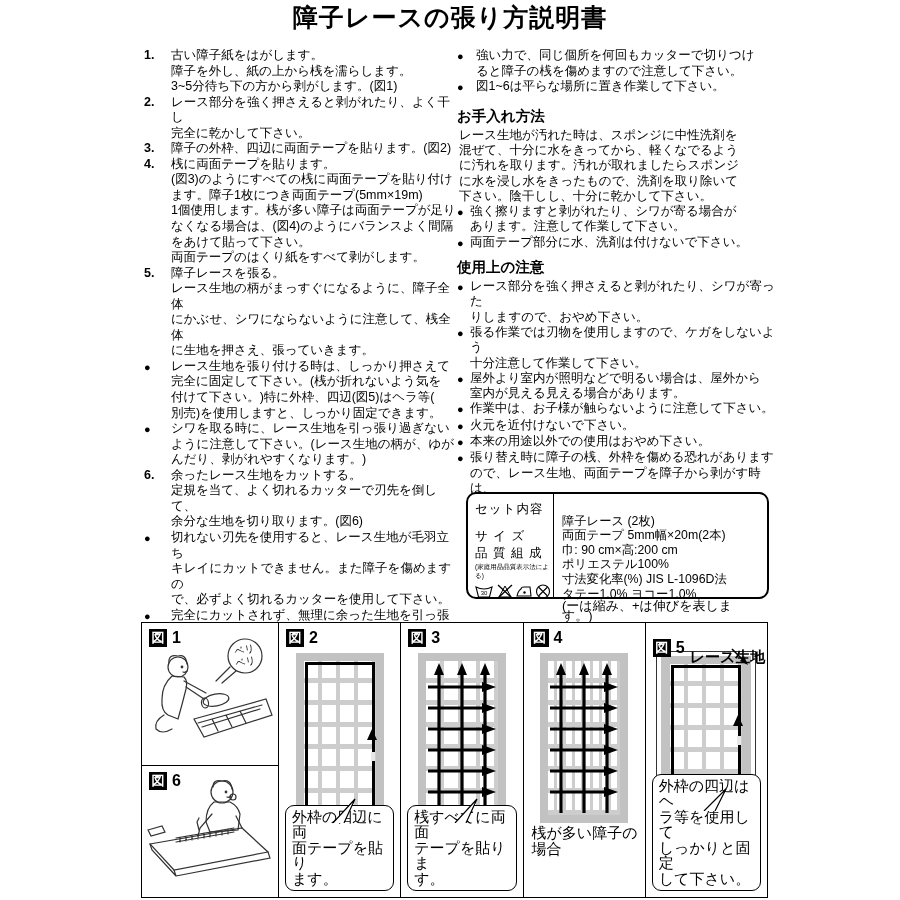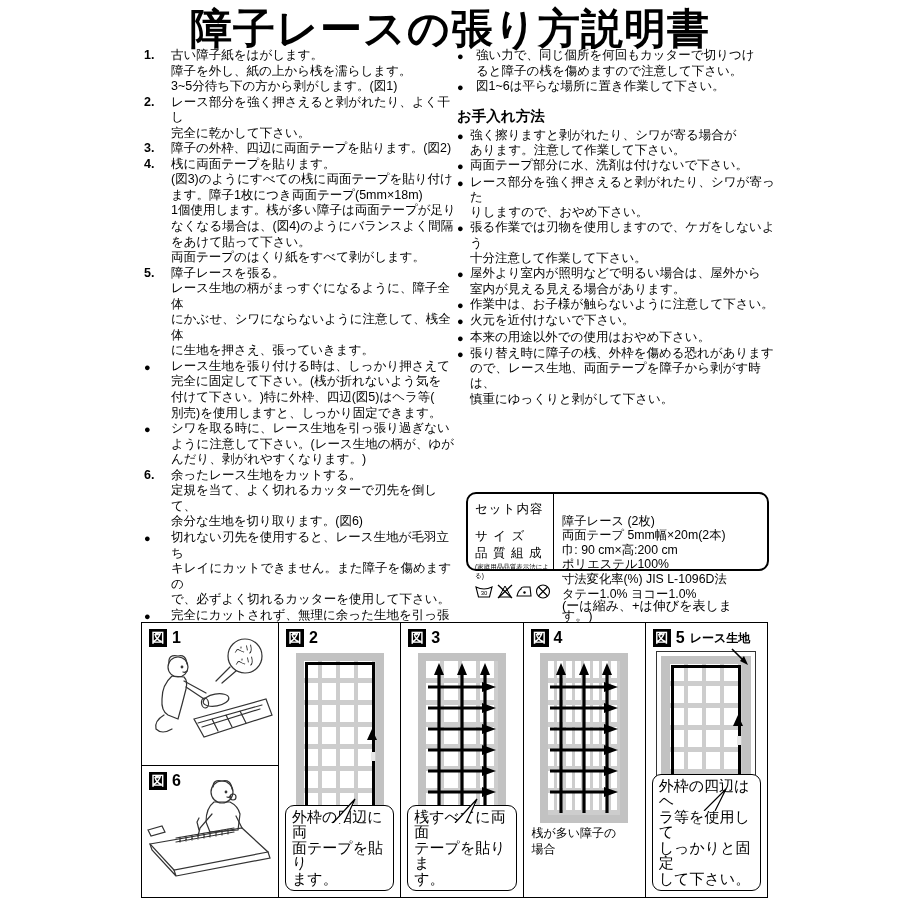--- a/index.html
+++ b/index.html
@@ -1,70 +1,70 @@
 <!DOCTYPE html>
 <html><head>
 <meta charset="utf-8">
 <style>
   html,body{margin:0;padding:0;}
   body{width:900px;height:900px;background:#fff;font-family:"Liberation Sans","DejaVu Sans",sans-serif;color:#000;}
   .page{position:relative;width:900px;height:900px;overflow:hidden;background:#fff;}
-  .title{position:absolute;left:0;top:1px;width:100%;text-align:center;font-size:42px;font-weight:900;letter-spacing:1px;}
+  .title{position:absolute;left:0;top:1px;width:100%;text-align:center;font-size:25px;font-weight:900;letter-spacing:1px;}
   
   .col{position:absolute;top:48px;}
   .col-left{left:144px;width:312px;}
   .col-right{left:457px;width:320px;}
   .item{display:flex;font-size:12.5px;line-height:15.55px;}
   .item .mk{flex:none;width:27px;font-weight:bold;}
   .item .mk.dot{font-weight:normal;font-size:11px;padding-top:1px;}
   .item .tx{flex:1;white-space:pre-line;}
   .rtop .mk{width:19px;}
   .rheading{font-size:14.5px;font-weight:bold;margin:11px 0 2px 0;}
   .rpara{font-size:12.5px;line-height:15.3px;white-space:pre-line;padding-left:2px;}
   .cb{display:flex;font-size:12.5px;line-height:15.3px;}
   .cb .mk{flex:none;width:13px;font-size:11px;padding-top:1px;}
   .cb .tx{flex:1;white-space:pre-line;}
   
-  .spec{position:absolute;left:466px;top:492px;width:303px;height:79px;border:2px solid #000;border-radius:10px;display:flex;box-sizing:border-box;background:#fff;}
+  .spec{position:absolute;left:466px;top:492px;width:303px;height:107px;border:2px solid #000;border-radius:10px;display:flex;box-sizing:border-box;background:#fff;}
   .spec-l{flex:none;width:86px;border-right:1.5px solid #000;padding:7px 4px 3px 7px;box-sizing:border-box;display:flex;flex-direction:column;}
   .spec-l .lab{font-size:12.5px;letter-spacing:1px;}
   .spec-l .lab.sp1{margin-top:10px;}
   .spec-l .tiny{font-size:6.5px;letter-spacing:0;margin-top:1px;}
   .spec-icons{margin-top:2px;}
   .spec-r{flex:1;padding:5px 6px 2px 8px;font-size:12.3px;line-height:14.6px;white-space:pre-line;}
   .spec-r .fine{font-size:13px;line-height:10px;}
   
   .figs{position:absolute;left:141px;top:622px;width:627px;height:276px;border:1.5px solid #000;box-sizing:border-box;display:flex;background:#fff;}
   .fcol1{flex:none;width:136px;display:flex;flex-direction:column;}
   .fcell{position:relative;border-left:1.5px solid #000;flex:1;box-sizing:border-box;}
   .fcol1 .fcell{border-left:none;}
   .fcell.f1{flex:none;height:143px;border-bottom:1.5px solid #000;}
   .fcell.f6{flex:1;}
   .flab{position:absolute;left:7px;top:6px;display:flex;align-items:center;gap:5px;font-size:16px;font-weight:bold;z-index:3;}
   .fglyph{display:inline-flex;align-items:center;justify-content:center;width:18px;height:18px;background:#000;color:#fff;font-size:13px;font-weight:bold;}
-  .flace{font-size:12px;font-weight:bold;letter-spacing:0;}
+  .flace{font-size:15px;font-weight:bold;letter-spacing:0;margin-top:19px;}
   
   .shoji{position:relative;width:88px;margin:30px auto 0;background:#c2c2c2;padding:8px;box-sizing:border-box;}
   .lat{position:relative;width:72px;height:154px;background:#fff;
        background-image:repeating-linear-gradient(to right,transparent 0 14px,#cdcdcd 14px 18px),
                         repeating-linear-gradient(to bottom,transparent 0 17px,#cdcdcd 17px 22px);}
   .lat.dense{background-image:repeating-linear-gradient(to right,transparent 0 6px,#cdcdcd 6px 9px),
                         repeating-linear-gradient(to bottom,transparent 0 17px,#cdcdcd 17px 22px);}
   .tape{position:absolute;inset:1px;border:3px solid #000;}
   .tgap{position:absolute;right:1px;top:59%;width:4px;height:9px;background:#e8e8e8;z-index:2;}
   .tarr{position:absolute;right:-1px;top:44%;width:0;height:0;border-left:5px solid transparent;border-right:5px solid transparent;border-bottom:11px solid #000;z-index:3;}
   .arrows{position:absolute;inset:0;width:100%;height:100%;}
   .lace{width:100px;margin:28px auto 0;border:1.5px solid #333;background:#fff;padding:4px;box-sizing:border-box;}
   .lace .shoji{margin:0;width:90px;padding:8px 9px;}
   .lace .lat{height:128px;}
   .lacearrow{position:absolute;right:14px;top:24px;z-index:3;}
   
   .bub{position:absolute;left:6px;right:6px;bottom:6px;border:1.3px solid #000;border-radius:9px;padding:3px 4px 4px 6px;font-size:15px;line-height:15.5px;white-space:pre-line;background:#fff;}
   .tail{position:absolute;z-index:2;}
-  .caption{position:absolute;left:8px;bottom:40px;font-size:12px;line-height:16px;white-space:pre-line;}
+  .caption{position:absolute;left:8px;bottom:40px;font-size:15px;line-height:16px;white-space:pre-line;}
   .sketch{position:absolute;inset:0;}
 </style>
 </head>
 <body>
 
 <div class="page">
 
   <div class="title">障子レースの張り方説明書</div>
 
   <div class="col col-left">
@@ -80,21 +80,21 @@
 完全に乾かして下さい。</span>
       </div>
     <div class="item">
         <span class="mk">3.</span>
         <span class="tx">障子の外枠、四辺に両面テープを貼ります。(図2)</span>
       </div>
     <div class="item">
         <span class="mk">4.</span>
         <span class="tx">桟に両面テープを貼ります。
 (図3)のようにすべての桟に両面テープを貼り付け
-ます。障子1枚につき両面テープ(5mm×18m)
+ます。障子1枚につき両面テープ(5mm×19m)
 1個使用します。桟が多い障子は両面テープが足り
 なくなる場合は、(図4)のようにバランスよく間隔
 をあけて貼って下さい。
 両面テープのはくり紙をすべて剥がします。</span>
       </div>
     <div class="item">
         <span class="mk">5.</span>
         <span class="tx">障子レースを張る。
 レース生地の柄がまっすぐになるように、障子全体
 にかぶせ、シワにならないように注意して、桟全体
@@ -144,30 +144,36 @@
         <span class="mk dot">●</span>
         <span class="tx">強い力で、同じ個所を何回もカッターで切りつけ
 ると障子の桟を傷めますので注意して下さい。</span>
       </div>
     <div class="item rtop">
         <span class="mk dot">●</span>
         <span class="tx">図1~6は平らな場所に置き作業して下さい。</span>
       </div>
 
     <div class="rheading">お手入れ方法</div>
+    <div class="rpara">レース生地が汚れた時は、スポンジに中性洗剤を
+混ぜて、十分に水をきってから、軽くなでるよう
+に汚れを取ります。汚れが取れましたらスポンジ
+に水を浸し水をきったもので、洗剤を取り除いて
+下さい。陰干しし、十分に乾かして下さい。</div>
     <div class="cb">
         <span class="mk">●</span>
         <span class="tx">強く擦りますと剥がれたり、シワが寄る場合が
 あります。注意して作業して下さい。</span>
       </div>
     <div class="cb">
         <span class="mk">●</span>
         <span class="tx">両面テープ部分に水、洗剤は付けないで下さい。</span>
       </div>
 
+    <div class="rheading" style="margin-top:7px;">使用上の注意</div>
     <div class="cb">
         <span class="mk">●</span>
         <span class="tx">レース部分を強く押さえると剥がれたり、シワが寄った
 りしますので、おやめ下さい。</span>
       </div>
     <div class="cb">
         <span class="mk">●</span>
         <span class="tx">張る作業では刃物を使用しますので、ケガをしないよう
 十分注意して作業して下さい。</span>
       </div>

